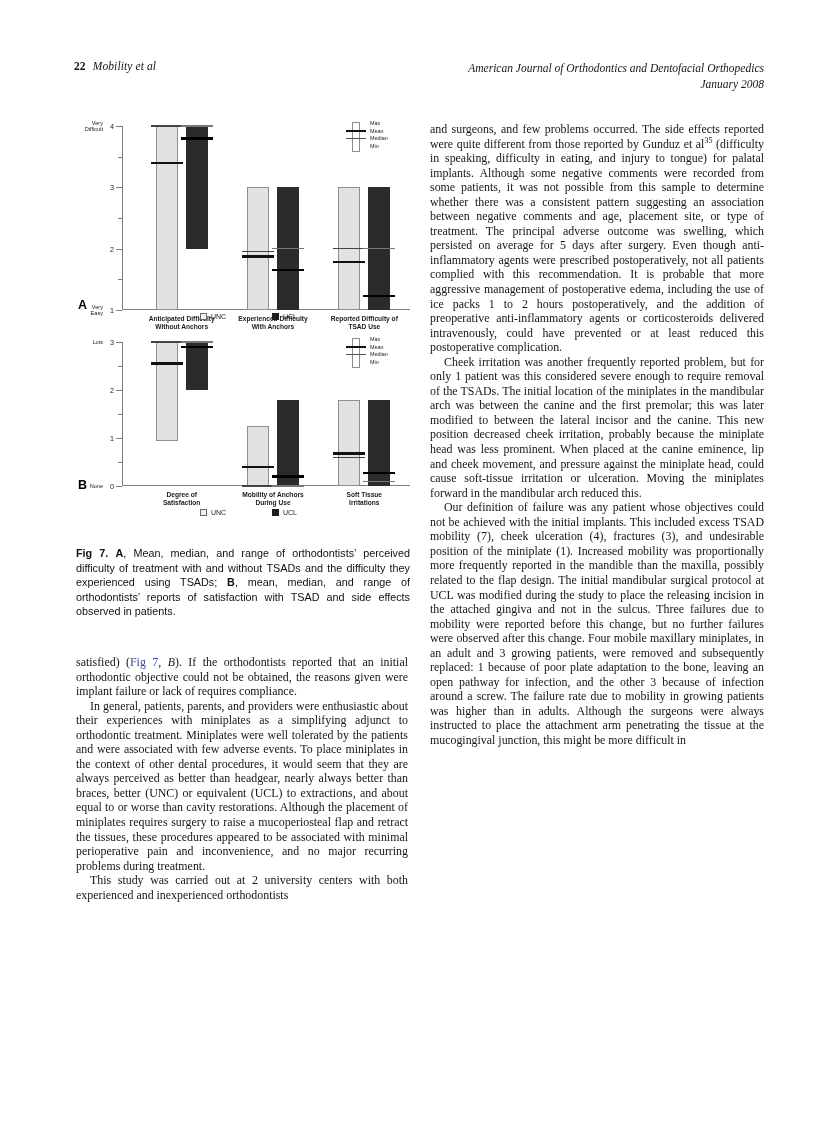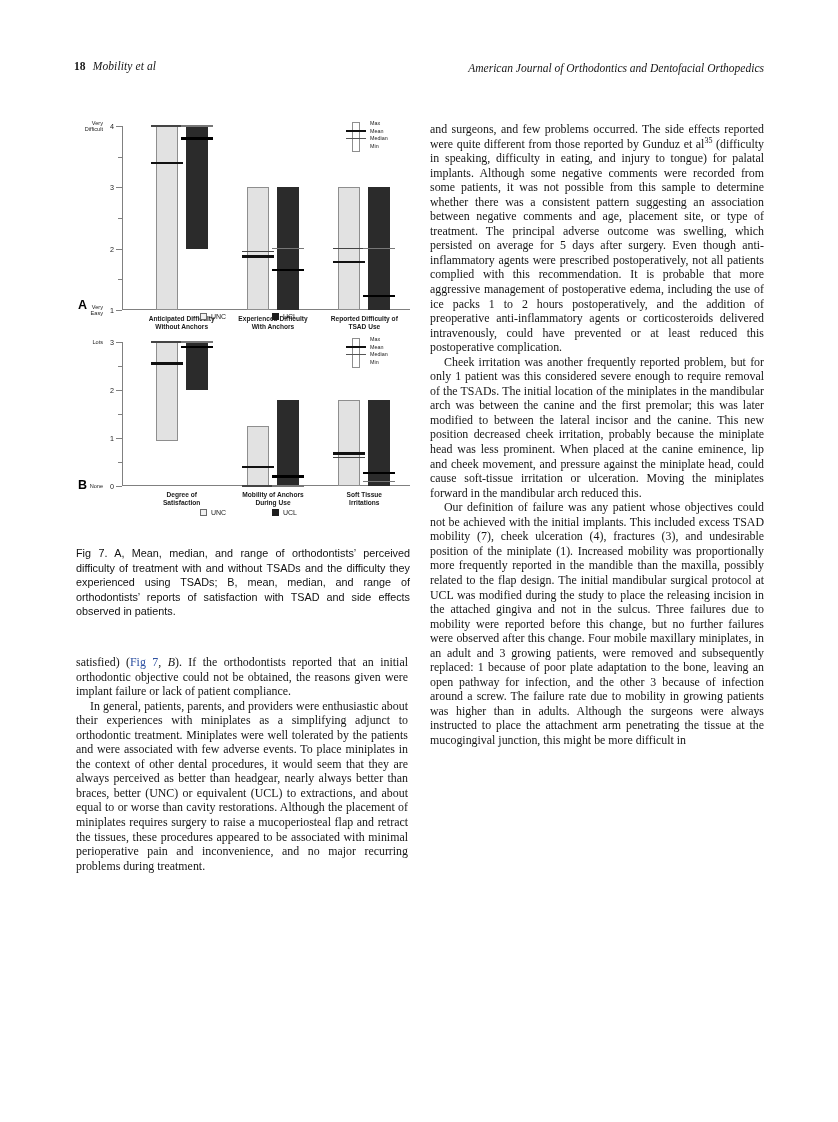--- a/index.html
+++ b/index.html
@@ -260,33 +260,34 @@
     position: absolute;
     left: 76px;
     top: 546px;
     width: 334px;
     font-family: "Liberation Sans", sans-serif;
     font-size: 10.8px;
     line-height: 14.6px;
     text-align: justify;
     color: #111;
   }
-  .caption b { font-weight: normal; }
+  .caption b { font-weight: bold; }
 </style>
 </head>
 <body>
 
 <div class="page">
 
   <div class="runhead">
     <div class="runhead-left">
-      <span class="pg">18</span><span>Mobility et al</span>
+      <span class="pg">22</span><span>Mobility et al</span>
     </div>
     <div class="runhead-right">
       <div>American Journal of Orthodontics and Dentofacial Orthopedics</div>
+      <div>January 2008</div>
     </div>
   </div>
 
   <div class="figure">
 
     <div class="chart chart-a">
       <div class="statlegend">
         <div class="sl-box"></div>
         <div class="sl-bar b1"></div>
         <div class="sl-bar b2"></div>
@@ -442,24 +443,25 @@
     </div>
   </div>
 
   <div class="caption">
     <b>Fig 7.</b>
     <b>A</b><span>, Mean, median, and range of orthodontists’ perceived difficulty of treatment with and without TSADs and the difficulty they experienced using TSADs;</span>
     <b>B</b><span>, mean, median, and range of orthodontists’ reports of satisfaction with TSAD and side effects observed in patients.</span>
   </div>
 
   <div class="col col-left">
-    <p class="noindent"><span>satisfied) (</span><a class="xref" href="#">Fig 7</a><span>, </span><span class="ital">B</span><span>). If the orthodontists reported that an initial orthodontic objective could not be obtained, the reasons given were implant failure or lack of patient compliance.</span></p>
+    <p class="noindent"><span>satisfied) (</span><a class="xref" href="#">Fig 7</a><span>, </span><span class="ital">B</span><span>). If the orthodontists reported that an initial orthodontic objective could not be obtained, the reasons given were implant failure or lack of requires compliance.</span></p>
 
 
     <p>In general, patients, parents, and providers were enthusiastic about their experiences with miniplates as a simplifying adjunct to orthodontic treatment. Miniplates were well tolerated by the patients and were associated with few adverse events. To place miniplates in the context of other dental procedures, it would seem that they are always perceived as better than headgear, nearly always better than braces, better (UNC) or equivalent (UCL) to extractions, and about equal to or worse than cavity restorations. Although the placement of miniplates requires surgery to raise a mucoperiosteal flap and retract the tissues, these procedures appeared to be associated with minimal perioperative pain and inconvenience, and no major recurring problems during treatment.</p>
+    <p>This study was carried out at 2 university centers with both experienced and inexperienced orthodontists</p>
   </div>
 
   <div class="col col-right">
     <p class="noindent"><span>and surgeons, and few problems occurred. The side effects reported were quite different from those reported by Gunduz et al</span><sup>35</sup><span> (difficulty in speaking, difficulty in eating, and injury to tongue) for palatal implants. Although some negative comments were recorded from some patients, it was not possible from this sample to determine whether there was a consistent pattern suggesting an association between negative comments and age, placement site, or type of treatment. The principal adverse outcome was swelling, which persisted on average for 5 days after surgery. Even though anti-inflammatory agents were prescribed postoperatively, not all patients complied with this recommendation. It is probable that more aggressive management of postoperative edema, including the use of ice packs 1 to 2 hours postoperatively, and the addition of preoperative anti-inflammatory agents or corticosteroids delivered intravenously, could have prevented or at least reduced this postoperative complication.</span></p>
     <p>Cheek irritation was another frequently reported problem, but for only 1 patient was this considered severe enough to require removal of the TSADs. The initial location of the miniplates in the mandibular arch was between the canine and the first premolar; this was later modified to between the lateral incisor and the canine. This new position decreased cheek irritation, probably because the miniplate head was less prominent. When placed at the canine eminence, lip and cheek movement, and pressure against the miniplate head, could cause soft-tissue irritation or ulceration. Moving the miniplates forward in the mandibular arch reduced this.</p>
     <p>Our definition of failure was any patient whose objectives could not be achieved with the initial implants. This included excess TSAD mobility (7), cheek ulceration (4), fractures (3), and undesirable position of the miniplate (1). Increased mobility was proportionally more frequently reported in the mandible than the maxilla, possibly related to the flap design. The initial mandibular surgical protocol at UCL was modified during the study to place the releasing incision in the attached gingiva and not in the sulcus. Three failures due to mobility were reported before this change, but no further failures were observed after this change. Four mobile maxillary miniplates, in an adult and 3 growing patients, were removed and subsequently replaced: 1 because of poor plate adaptation to the bone, leaving an open pathway for infection, and the other 3 because of infection around a screw. The failure rate due to mobility in growing patients was higher than in adults. Although the surgeons were always instructed to place the attachment arm penetrating the tissue at the mucogingival junction, this might be more difficult in</p>
   </div>
 
 </div>
 

